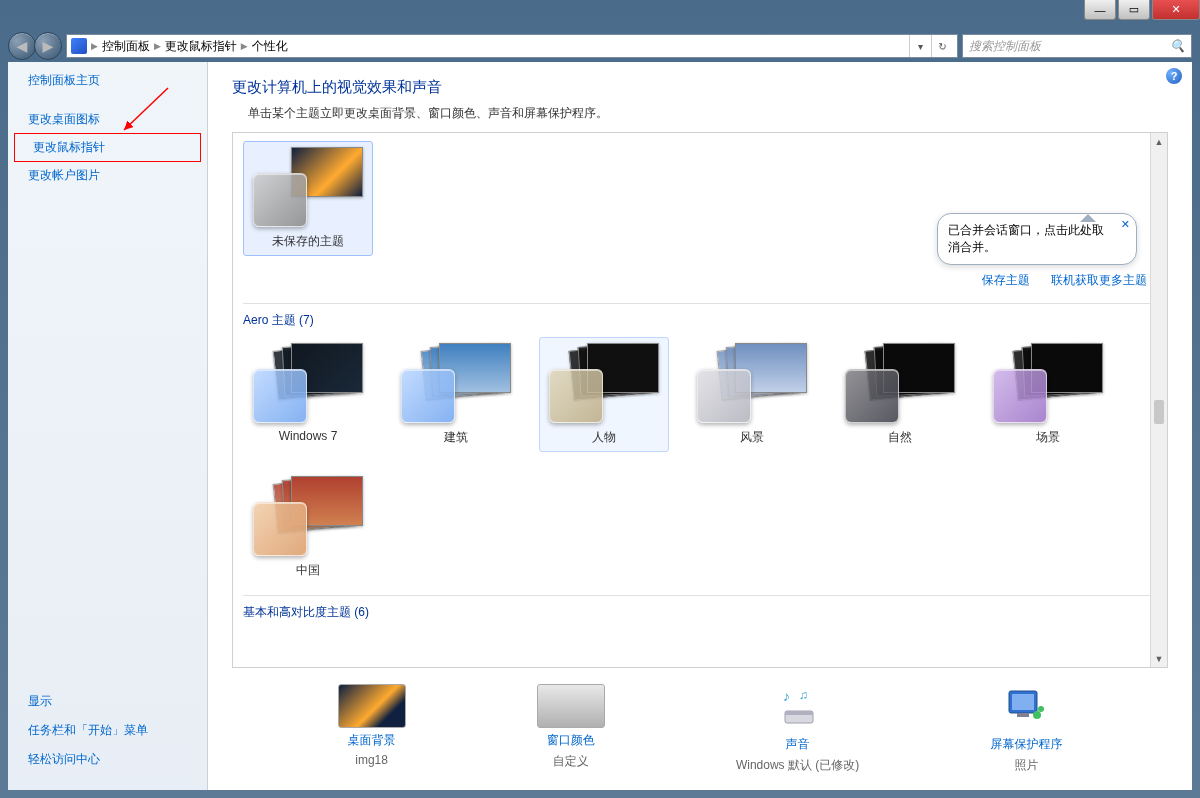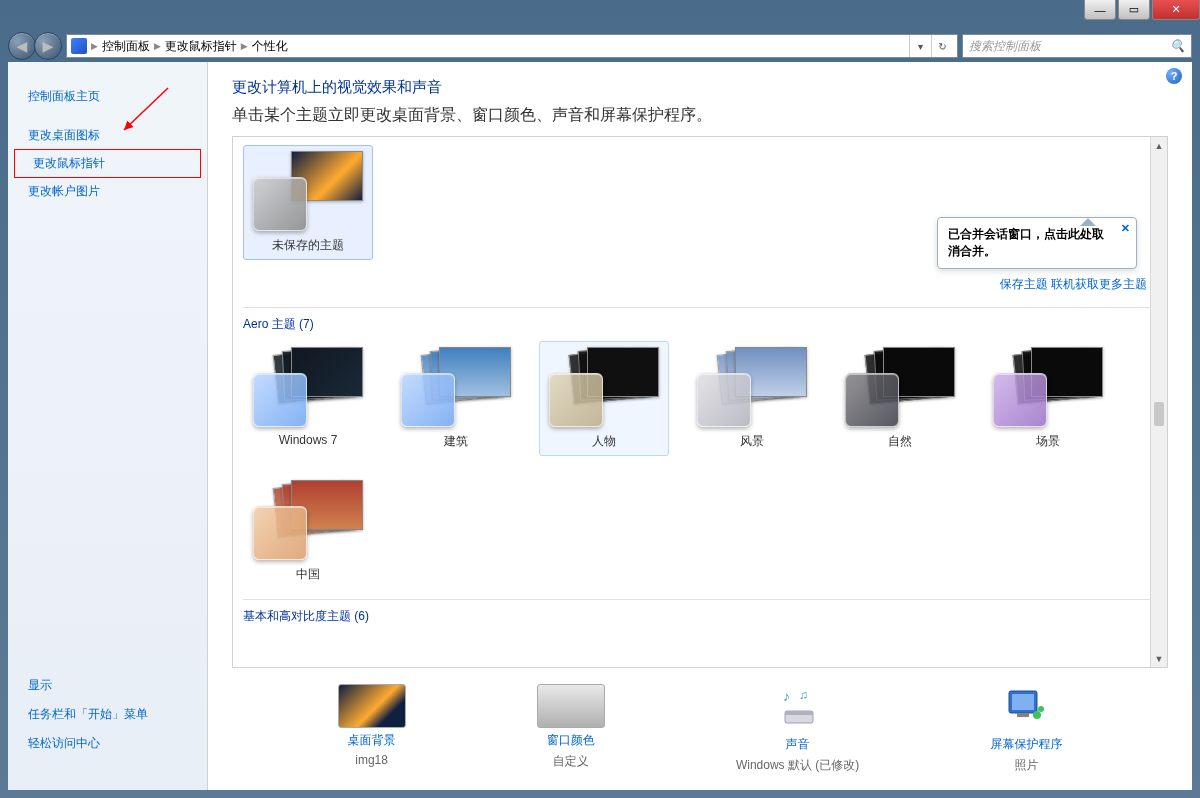--- a/index.html
+++ b/index.html
@@ -84,21 +84,21 @@
   position: absolute;
   top: 62px; left: 8px; right: 8px; bottom: 8px;
   background: white;
   display: flex;
 }
 
 .sidebar {
   width: 200px;
   background: linear-gradient(to bottom, #f0f5fa 0%, #e8eef5 100%);
   border-right: 1px solid #d0d0d0;
-  padding: 20px 0;
+  padding: 4px 0;
   display: flex;
   flex-direction: column;
 }
 .sidebar-top { flex: 0 0 auto; }
 .sidebar-link {
   padding: 6px 20px;
   font-size: 12px;
   color: #0066cc;
   cursor: pointer;
 }
@@ -129,21 +129,21 @@
   top: 6px; right: 10px;
   width: 16px; height: 16px;
   border-radius: 50%;
   background: radial-gradient(circle at 30% 30%, #70b0ff, #2060c0);
   color: white;
   font-size: 11px;
   display: flex; align-items: center; justify-content: center;
   font-weight: bold;
 }
 .page-title { font-size: 15px; color: #003399; margin-bottom: 8px; }
-.page-subtitle { font-size: 16px; color: #333; margin-bottom: 10px; }
+.page-subtitle { font-size: 12px; color: #333; margin-bottom: 10px; margin-left: 16px; }
 
 .theme-area {
   border: 1px solid #d0d0d0;
   padding: 8px 10px;
   flex: 1;
   overflow-y: auto;
   position: relative;
 }
 .section-label { font-size: 12px; color: #003399; margin: 4px 0 8px 0; }
 .theme-grid { display: flex; flex-wrap: wrap; gap: 18px; margin-bottom: 10px; }
@@ -189,33 +189,32 @@
 .glass-purple { background: linear-gradient(135deg, rgba(200,170,230,0.8), rgba(160,120,200,0.9)); }
 .glass-orange { background: linear-gradient(135deg, rgba(240,200,160,0.8), rgba(220,160,110,0.9)); }
 .theme-name { font-size: 12px; color: #333; text-align: left; }
 .section-divider { border-top: 1px solid #e0e0e0; margin: 8px 0; }
 
 .action-links {
   text-align: right;
   padding: 6px 10px;
   font-size: 12px;
 }
-.action-links a { color: #0066cc; text-decoration: none; cursor: pointer; }
+.action-links a { color: #0066cc; margin-left: 18px; text-decoration: none; cursor: pointer; }
 
 .notification {
   position: absolute;
   top: 80px; right: 30px;
   width: 200px;
   background: #fff;
   border: 1px solid #a0b0c0;
-  border-radius: 4px;
+  border-radius: 14px;
   padding: 8px 22px 8px 10px;
   font-size: 12px;
   box-shadow: 0 2px 6px rgba(0,0,0,0.15);
-  font-weight: bold;
 }
 .notification::before {
   content: '';
   position: absolute;
   top: -8px; right: 40px;
   border: 8px solid transparent;
   border-bottom-color: #a0b0c0;
 }
 .notification .close-x {
   position: absolute; top: 4px; right: 6px;

